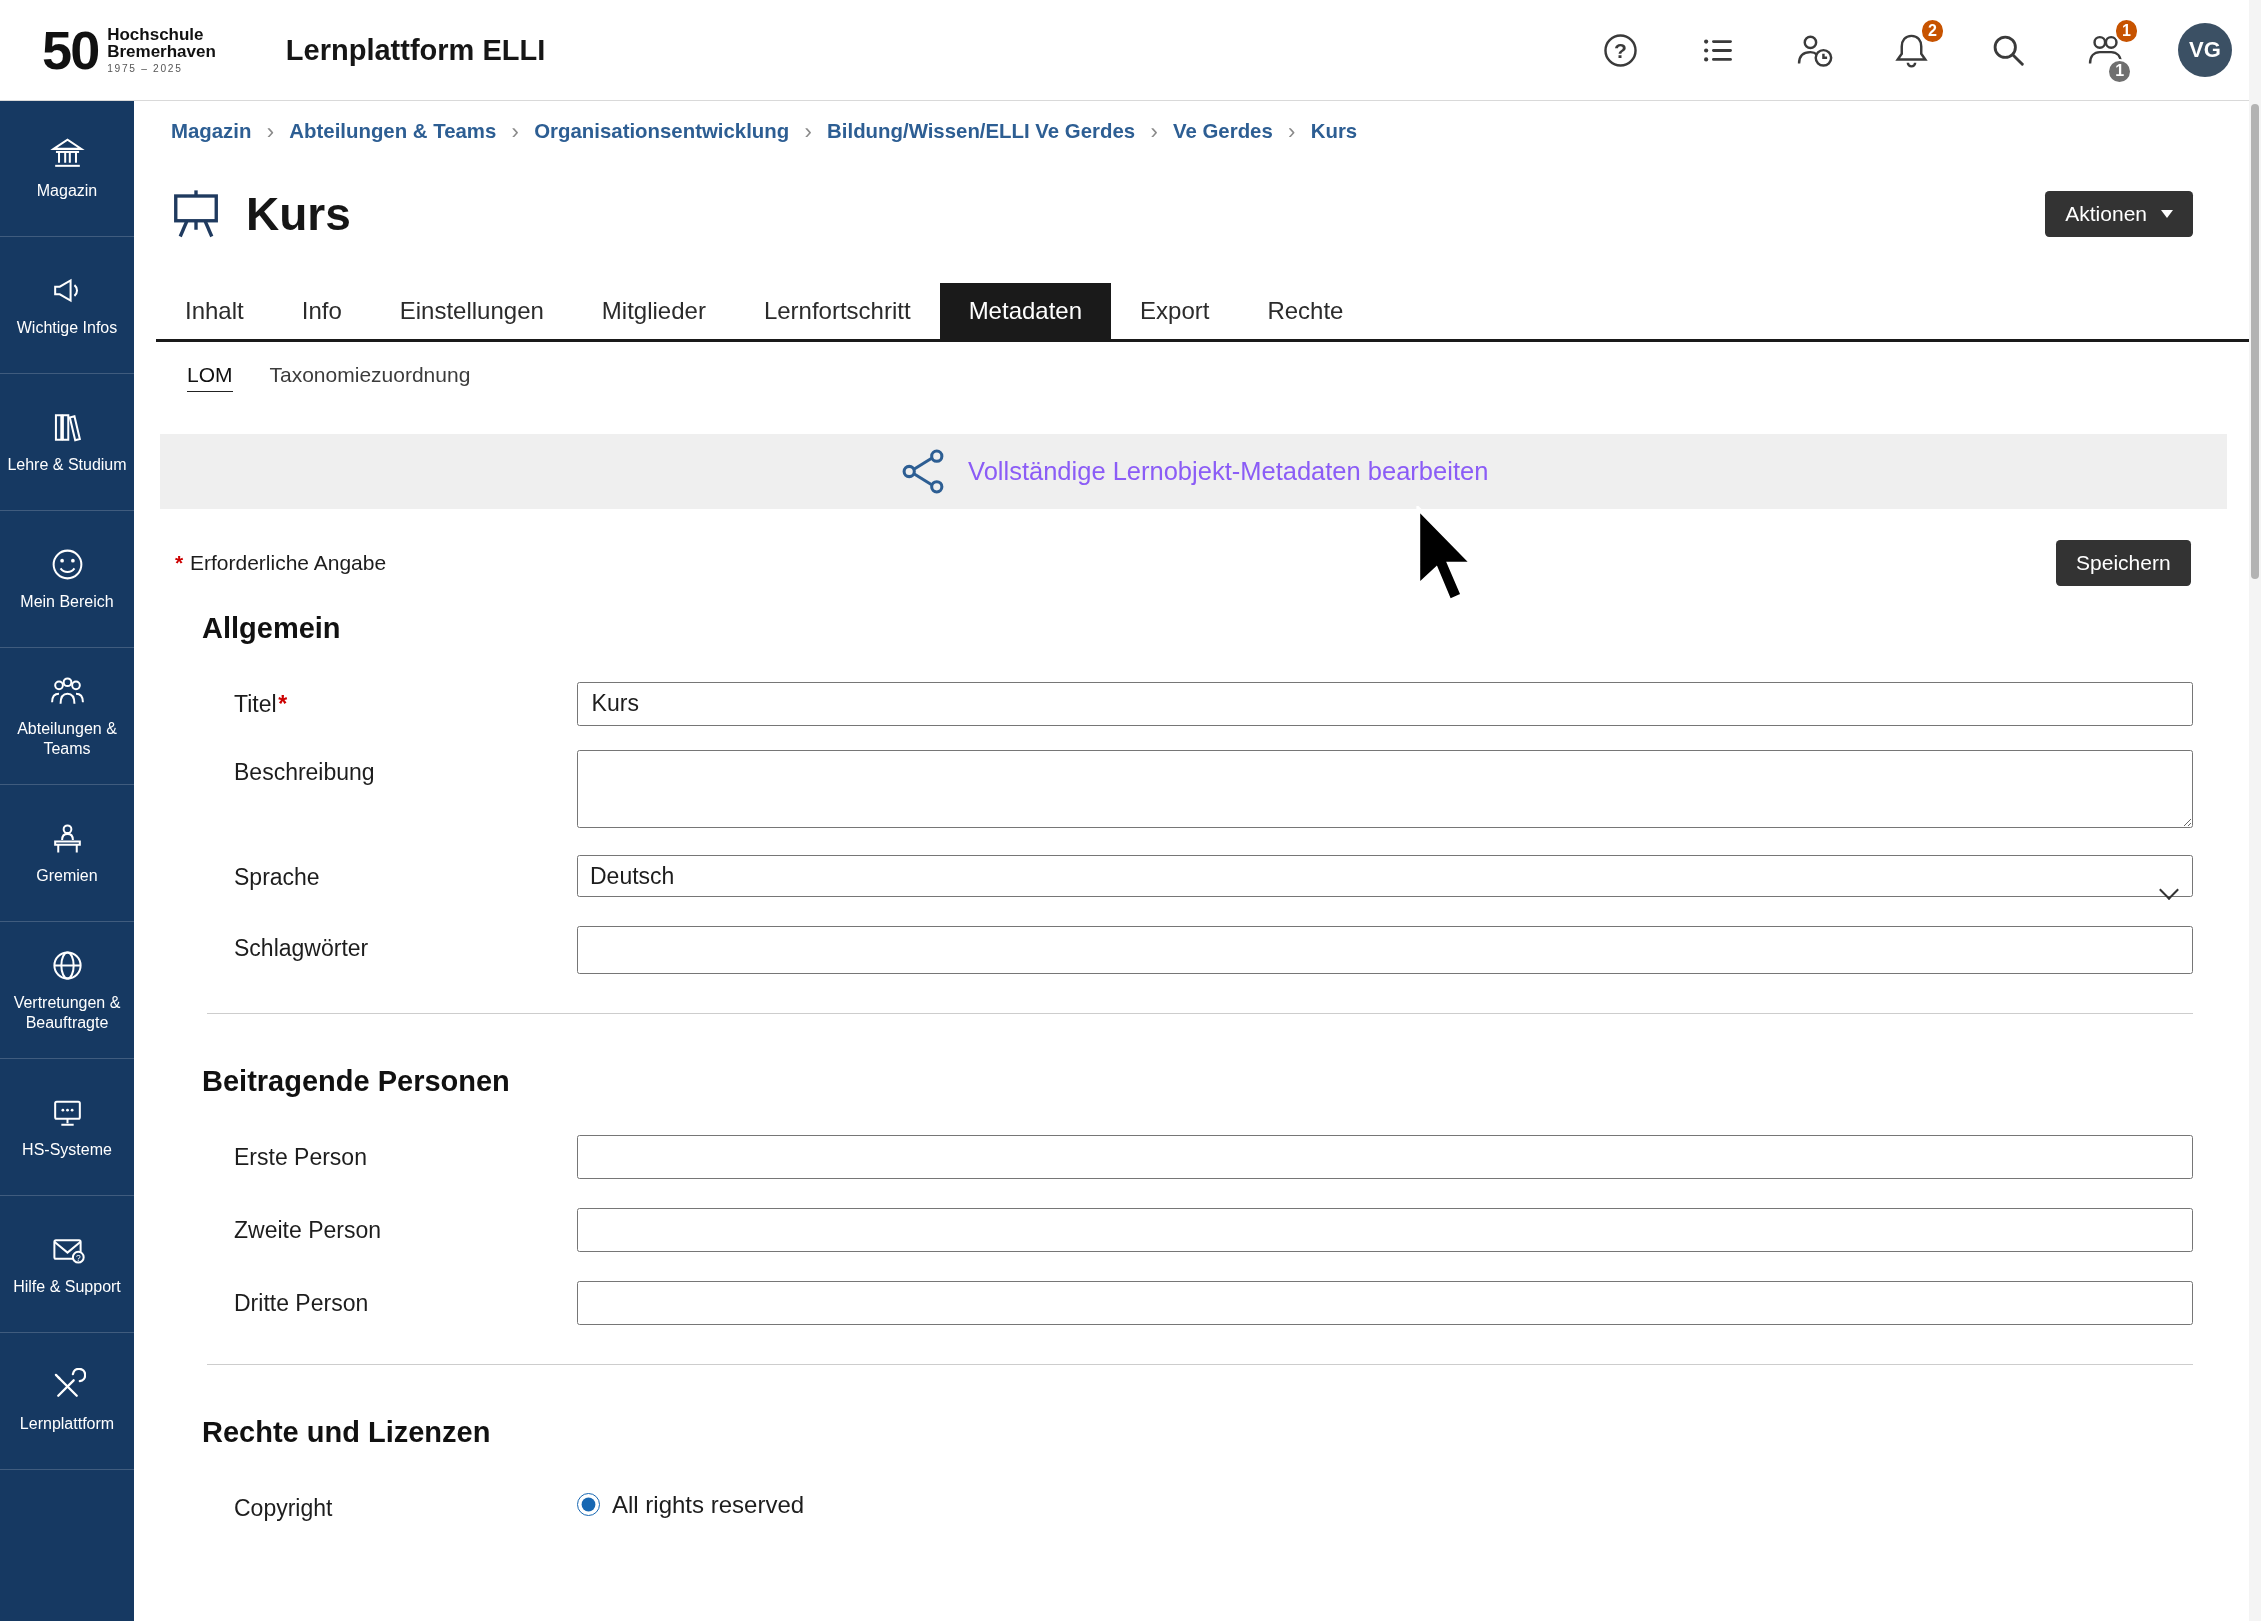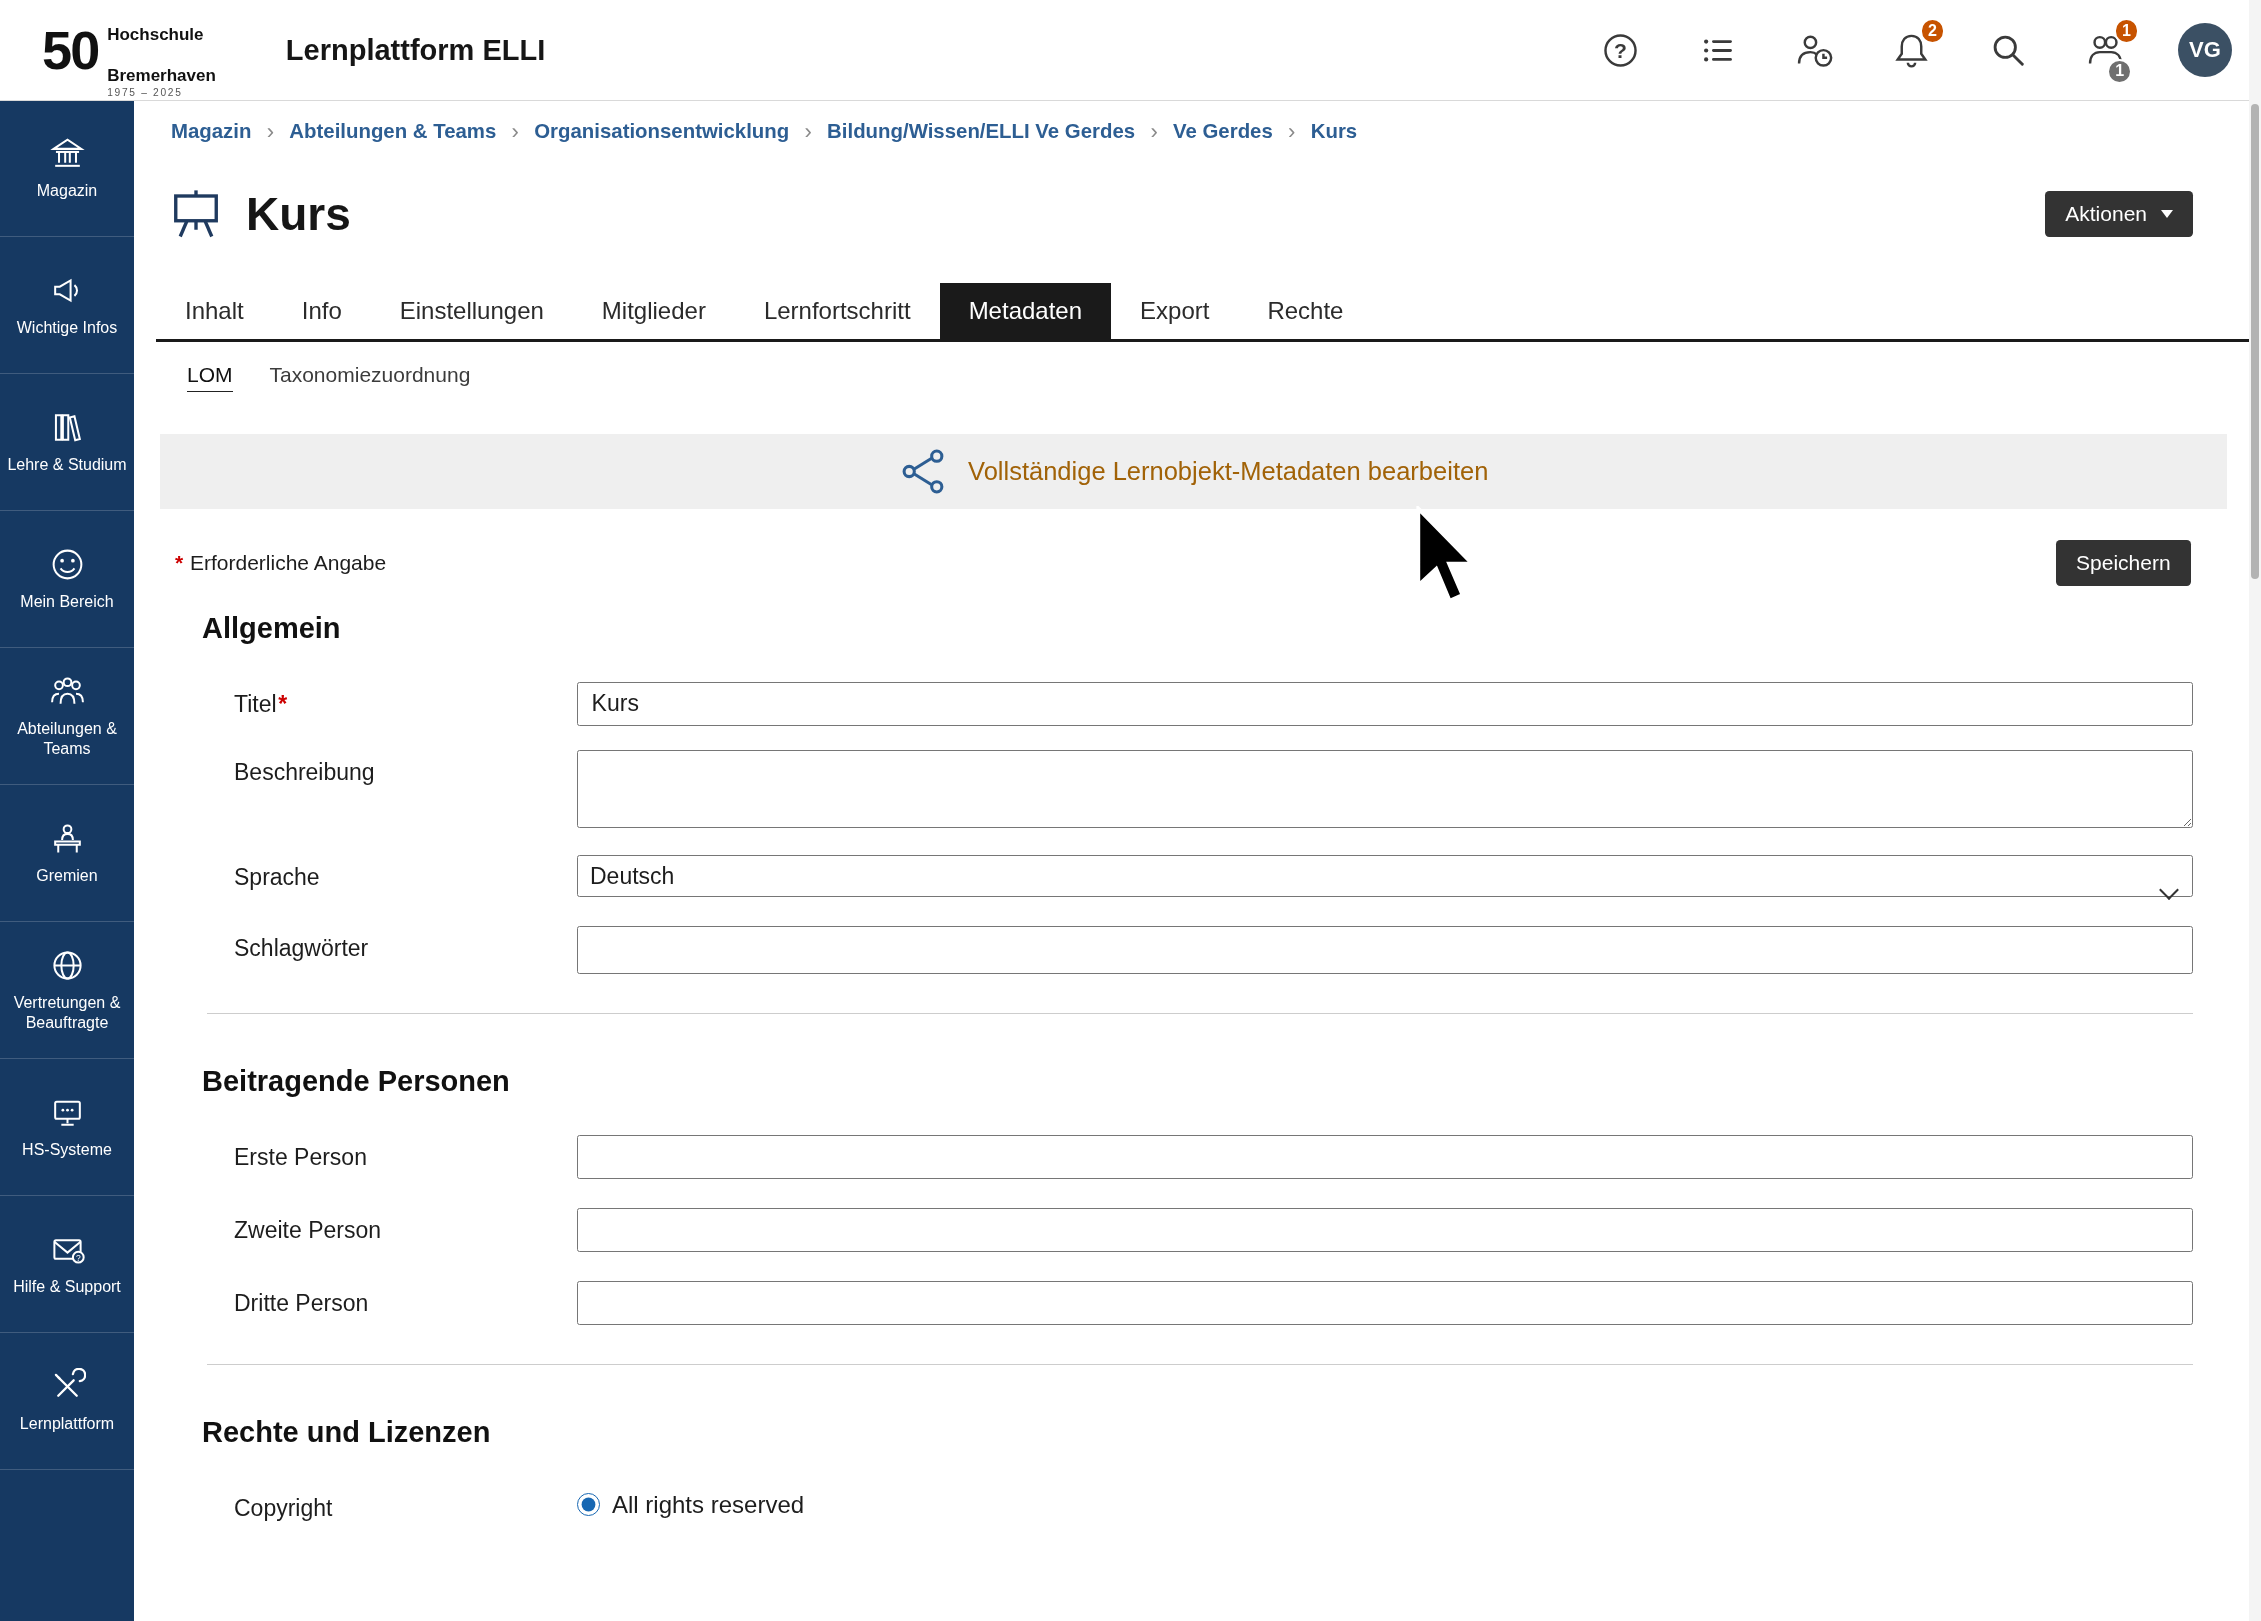--- a/index.html
+++ b/index.html
@@ -6,21 +6,21 @@
   body{
     width:2261px;height:1621px;overflow:hidden;position:relative;
     font-family:"Liberation Sans",sans-serif;color:#1d1d1d;background:#fff;
   }
   
   .header{position:absolute;top:0;left:0;right:0;height:100px;background:#fff;
     border-bottom:1.7px solid #d9d9d9;display:flex;align-items:center;z-index:10;}
   .logo{display:flex;align-items:center;gap:8.5px;margin-left:42px;cursor:pointer;}
   .logo-50{font-size:54px;font-weight:800;color:#111;letter-spacing:-1.7px;}
   .logo-text{display:flex;flex-direction:column;line-height:1.05;}
-  .logo-l1,.logo-l2{font-size:17px;font-weight:700;color:#111;margin-top:24px;}
+  .logo-l1,.logo-l2{font-size:17px;font-weight:700;color:#111;}
   .logo-years{font-size:10.2px;color:#555;letter-spacing:1.7px;margin-top:2.5px;}
   .app-title{font-size:29px;font-weight:700;color:#161616;margin-left:70px;}
   .header-actions{margin-left:auto;margin-right:29px;display:flex;align-items:center;gap:49px;}
   .hicon{position:relative;background:none;border:none;padding:0;cursor:pointer;color:#3a3a3a;
     width:48px;height:48px;display:flex;align-items:center;justify-content:center;}
   .hicon svg{width:39px;height:39px;}
   .badge{position:absolute;display:flex;align-items:center;justify-content:center;
     min-width:25.5px;height:25.5px;border-radius:13.6px;font-size:16px;font-weight:700;color:#fff;
     border:2.5px solid #fff;box-sizing:border-box;}
   .badge-orange{background:#c75300;top:-7.6px;right:-10.2px;}
@@ -49,21 +49,21 @@
     border-top:8.5px solid #fff;display:inline-block;}
   
   .tabs{display:flex;margin:42px 0 0 22px;border-bottom:3.4px solid #1a1a1a;}
   .tab{padding:14.4px 29px;font-size:24px;color:#2b2b2b;cursor:pointer;white-space:nowrap;}
   .tab.active{background:#1a1a1a;color:#fff;}
   .subtabs{margin:20.4px 0 0 53px;display:flex;gap:37px;font-size:21px;}
   .subtab{color:#3c3c3c;cursor:pointer;}
   .subtab.active{color:#111;border-bottom:1.7px solid #222;padding-bottom:4.2px;}
   
   .banner{margin:42px 22px 0 26px;height:75px;background:#efefef;display:flex;align-items:center;
-    justify-content:center;gap:20.4px;font-size:25.5px;color:#a16207;cursor:pointer;}
+    justify-content:center;gap:20.4px;font-size:25.5px;color:#8b5cf6;cursor:pointer;}
   .banner svg{width:49px;height:49px;}
   
   .action-row{display:flex;justify-content:space-between;align-items:center;margin:31px 58px 0 41px;}
   .req-note{font-size:21px;color:#1d1d1d;}
   .req-star{color:#cc0000;font-weight:700;margin-right:6.8px;}
   
   .section-h{font-size:29px;font-weight:700;color:#111;margin:25.5px 0 37px 68px;}
   .section-h.mid{margin-top:0;}
   .frow{display:flex;align-items:flex-start;margin:0 56px 24px 68px;}
   .flbl{width:343px;flex:none;font-size:23px;padding-top:9.3px;color:#1d1d1d;margin-left:32px;}

